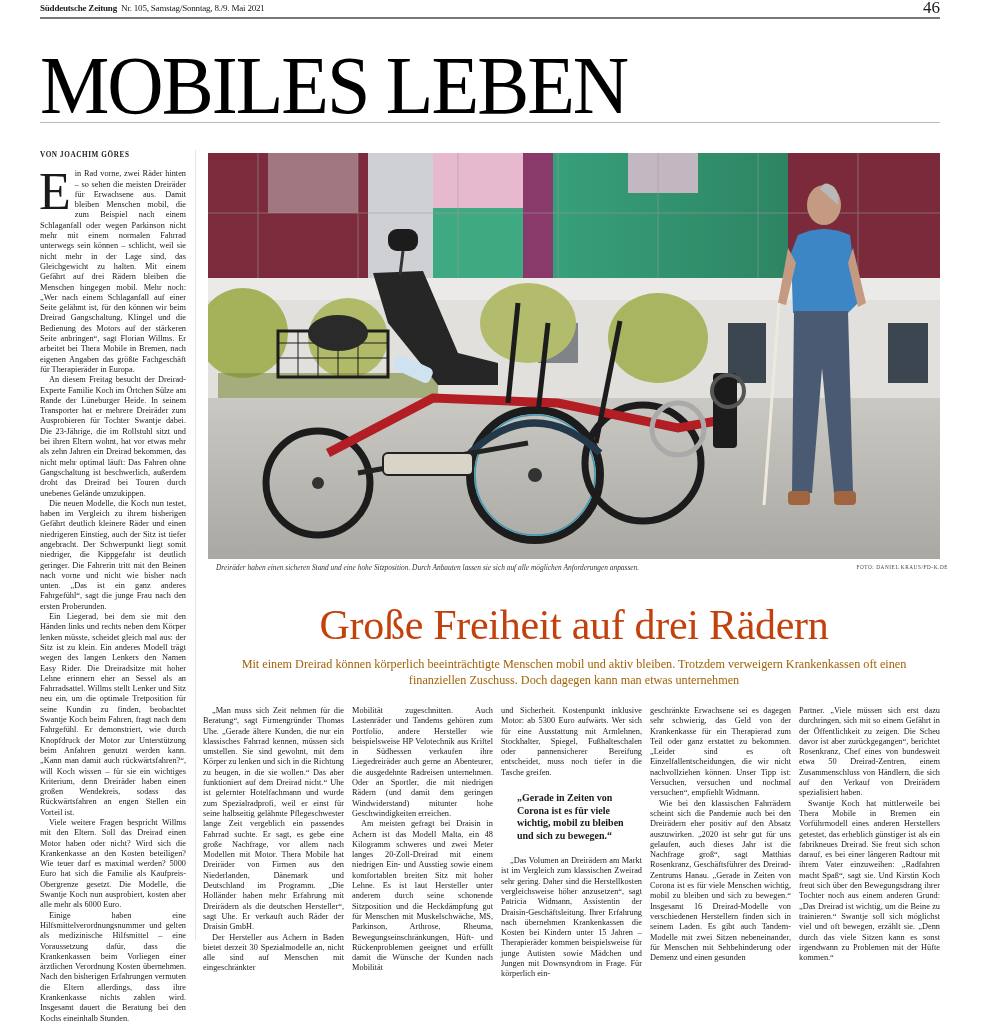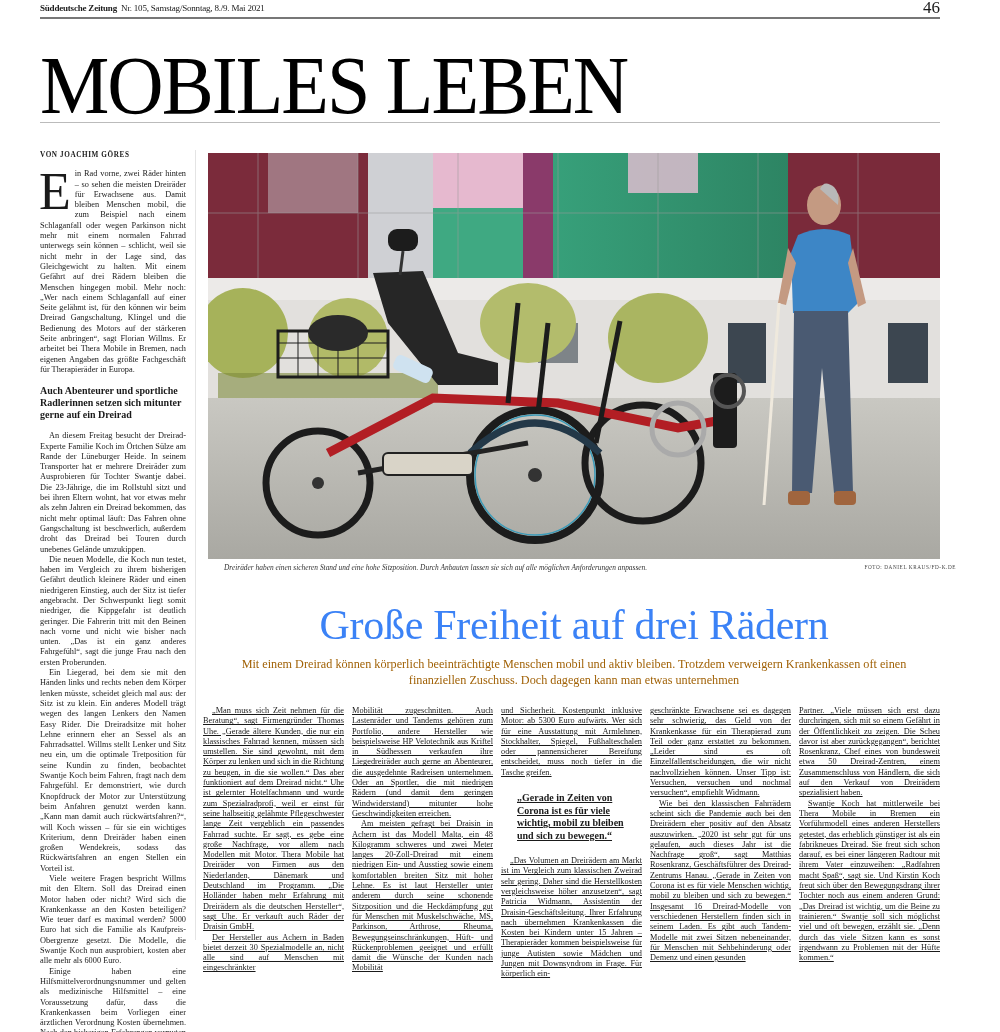--- a/index.html
+++ b/index.html
@@ -14,47 +14,46 @@
   .left-col { position: absolute; left: 40px; top: 150px; width: 146px; font-family: "Liberation Serif", serif; font-size: 8.3px; line-height: 10.3px; text-align: justify; }
   .byline { font-size: 7.2px; letter-spacing: 0.6px; font-weight: bold; margin: 0 0 9px 0; }
   .dropcap { float: left; font-size: 52px; line-height: 42px; margin: 2px 4px 0 -1px; font-family: "Liberation Serif", serif; }
   .left-col p { margin: 0; text-indent: 9px; }
   .left-col p.first { text-indent: 0; }
   .subhead { font-family: "Liberation Serif", serif; font-weight: bold; font-size: 10px; line-height: 12px; text-align: left; margin: 10px 0 10px 0; }
 
   .vrule { position: absolute; left: 195px; top: 150px; width: 1px; height: 790px; background: #e4e4e4; }
 
   .photo { position: absolute; left: 208px; top: 153px; width: 732px; height: 406px; overflow: hidden; background: #9aa; }
-  .caption { position: absolute; left: 224px; top: 563px; width: 732px; height: 12px; font-family: "Liberation Serif", serif; font-size: 7.4px; font-style: italic; color: #333; }
+  .caption { position: absolute; left: 216px; top: 563px; width: 732px; height: 12px; font-family: "Liberation Serif", serif; font-size: 7.4px; font-style: italic; color: #333; }
   .caption .credit { position: absolute; right: 0; top: 1px; font-style: normal; font-size: 5.2px; letter-spacing: 0.6px; color: #444; }
 
-  .headline { position: absolute; left: 208px; top: 600px; width: 732px; text-align: center; font-family: "Liberation Serif", serif; font-size: 42px; line-height: 50px; color: #3b82f6; letter-spacing: -0.3px; }
+  .headline { position: absolute; left: 208px; top: 600px; width: 732px; text-align: center; font-family: "Liberation Serif", serif; font-size: 42px; line-height: 50px; color: #c2410c; letter-spacing: -0.3px; }
   .deck { position: absolute; left: 238px; top: 656px; width: 672px; text-align: center; font-family: "Liberation Serif", serif; font-size: 12.2px; line-height: 16px; color: #a16207; }
 
   .body-cols { position: absolute; left: 203px; top: 706px; width: 740px; display: flex; gap: 8px; font-family: "Liberation Serif", serif; font-size: 8.3px; line-height: 10.3px; text-align: justify; }
-  .col { width: 141px; text-decoration: underline; }
+  .col { width: 141px; }
   .col p { margin: 0; text-indent: 9px; }
   .col p.cont { text-indent: 0; }
   .pullquote { font-weight: bold; font-size: 10px; line-height: 12.5px; text-align: left; margin: 14px 0 14px 16px; }
 </style>
 </head>
 <body>
 
 <div class="masthead">
   <span class="paper"><b>Süddeutsche Zeitung</b>&nbsp;&nbsp;<span>Nr. 105, Samstag/Sonntag, 8./9. Mai 2021</span></span>
   <span class="page-no">46</span>
 </div>
 
 <div class="section-title">MOBILES LEBEN</div>
 <div class="section-rule"></div>
 
 <div class="left-col">
   <div class="byline">VON JOACHIM GÖRES</div>
   <p class="first"><span class="dropcap">E</span><span>in Rad vorne, zwei Räder hinten – so sehen die meisten Dreiräder für Erwachsene aus. Damit bleiben Menschen mobil, die zum Beispiel nach einem Schlaganfall oder wegen Parkinson nicht mehr mit einem normalen Fahrrad unterwegs sein können – schlicht, weil sie nicht mehr in der Lage sind, das Gleichgewicht zu halten. Mit einem Gefährt auf drei Rädern bleiben die Menschen hingegen mobil. Mehr noch: „Wer nach einem Schlaganfall auf einer Seite gelähmt ist, für den können wir beim Dreirad Gangschaltung, Klingel und die Bedienung des Motors auf der stärkeren Seite anbringen“, sagt Florian Willms. Er arbeitet bei Thera Mobile in Bremen, nach eigenen Angaben das größte Fachgeschäft für Therapieräder in Europa.</span></p>
-  <div class="subhead">Auch Abenteurer und sportliche Radlerinnen setzen sich mitunter gerne auf ein Dreirad</div>
   <p>An diesem Freitag besucht der Dreirad-Experte Familie Koch im Örtchen Sülze am Rande der Lüneburger Heide. In seinem Transporter hat er mehrere Dreiräder zum Ausprobieren für Tochter Swantje dabei. Die 23-Jährige, die im Rollstuhl sitzt und bei ihren Eltern wohnt, hat vor etwas mehr als zehn Jahren ein Dreirad bekommen, das nicht mehr optimal läuft: Das Fahren ohne Gangschaltung ist beschwerlich, außerdem droht das Dreirad bei Touren durch unebenes Gelände umzukippen.</p>
   <p>Die neuen Modelle, die Koch nun testet, haben im Vergleich zu ihrem bisherigen Gefährt deutlich kleinere Räder und einen niedrigeren Einstieg, auch der Sitz ist tiefer angebracht. Der Schwerpunkt liegt somit niedriger, die Kippgefahr ist deutlich geringer. Die Fahrerin tritt mit den Beinen nach vorne und nicht wie bisher nach unten. „Das ist ein ganz anderes Fahrgefühl“, sagt die junge Frau nach den ersten Proberunden.</p>
   <p>Ein Liegerad, bei dem sie mit den Händen links und rechts neben dem Körper lenken müsste, scheidet gleich mal aus: der Sitz ist zu klein. Ein anderes Modell trägt wegen des langen Lenkers den Namen Easy Rider. Die Dreiradsitze mit hoher Lehne erinnern eher an Sessel als an Fahrradsattel. Willms stellt Lenker und Sitz neu ein, um die optimale Tretposition für seine Kundin zu finden, beobachtet Swantje Koch beim Fahren, fragt nach dem Fahrgefühl. Er demonstriert, wie durch Knopfdruck der Motor zur Unterstützung beim Anfahren genutzt werden kann. „Kann man damit auch rückwärtsfahren?“, will Koch wissen – für sie ein wichtiges Kriterium, denn Dreiräder haben einen großen Wendekreis, sodass das Rückwärtsfahren an engen Stellen ein Vorteil ist.</p>
   <p>Viele weitere Fragen bespricht Willms mit den Eltern. Soll das Dreirad einen Motor haben oder nicht? Wird sich die Krankenkasse an den Kosten beteiligen? Wie teuer darf es maximal werden? 5000 Euro hat sich die Familie als Kaufpreis-Obergrenze gesetzt. Die Modelle, die Swantje Koch nun ausprobiert, kosten aber alle mehr als 6000 Euro.</p>
   <p>Einige haben eine Hilfsmittelverordnungsnummer und gelten als medizinische Hilfsmittel – eine Voraussetzung dafür, dass die Krankenkassen beim Vorliegen einer ärztlichen Verordnung Kosten übernehmen. Nach den bisherigen Erfahrungen vermuten die Eltern allerdings, dass ihre Krankenkasse nichts zahlen wird. Insgesamt dauert die Beratung bei den Kochs eineinhalb Stunden.</p>
 </div>
 
 <div class="vrule"></div>
 
 <div class="photo">

